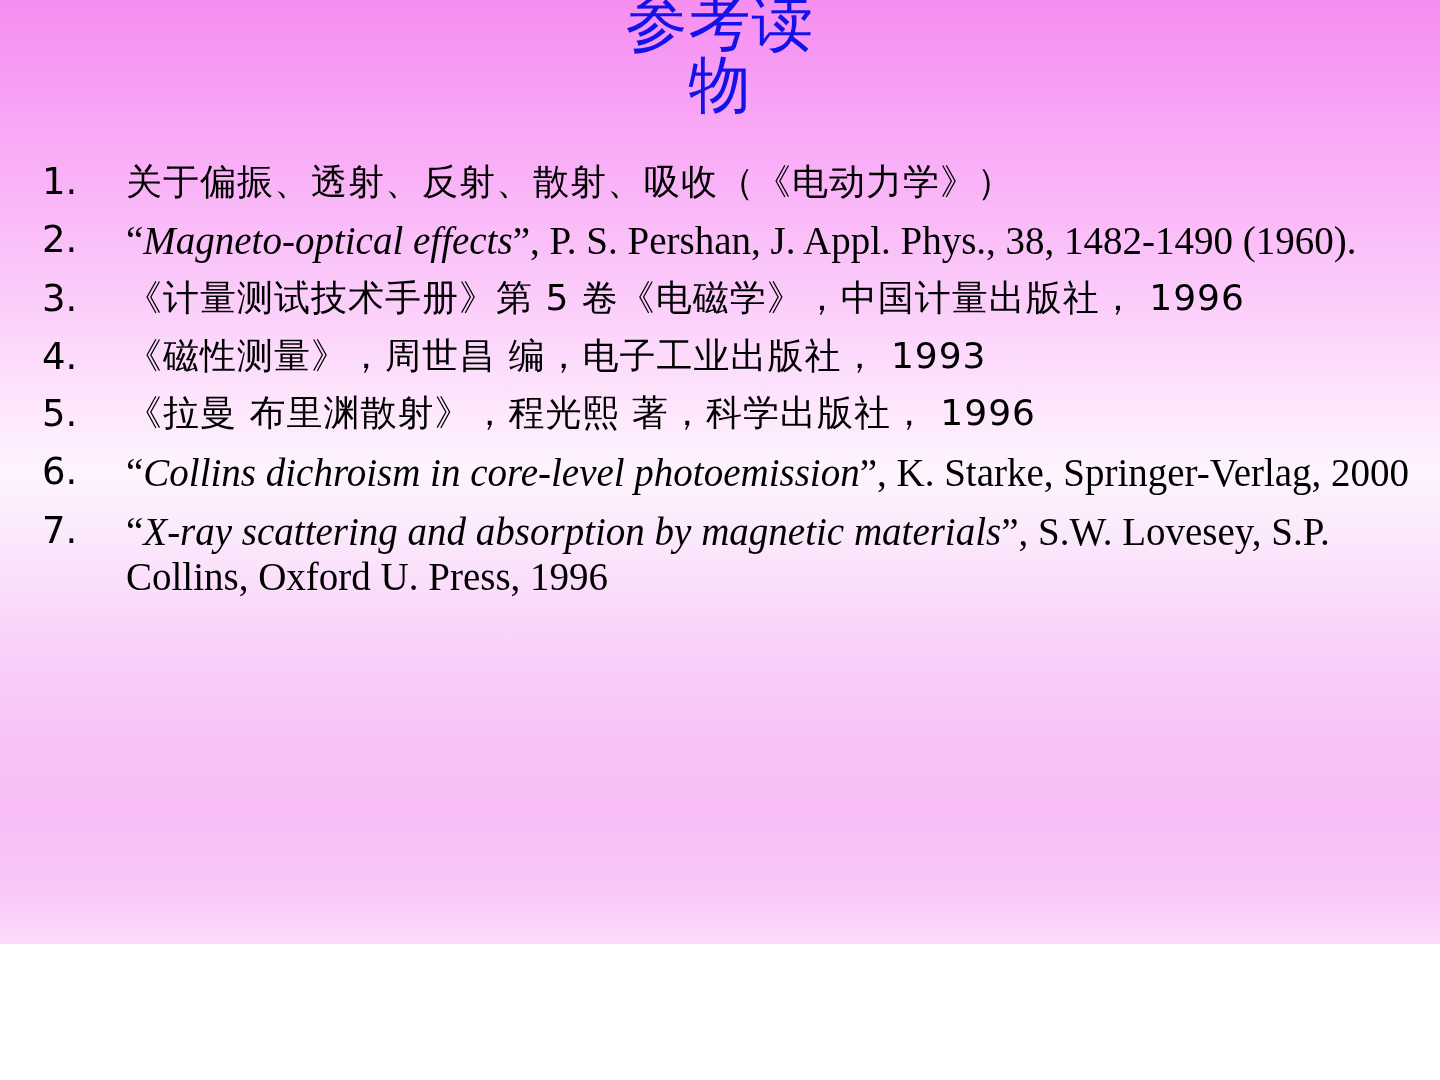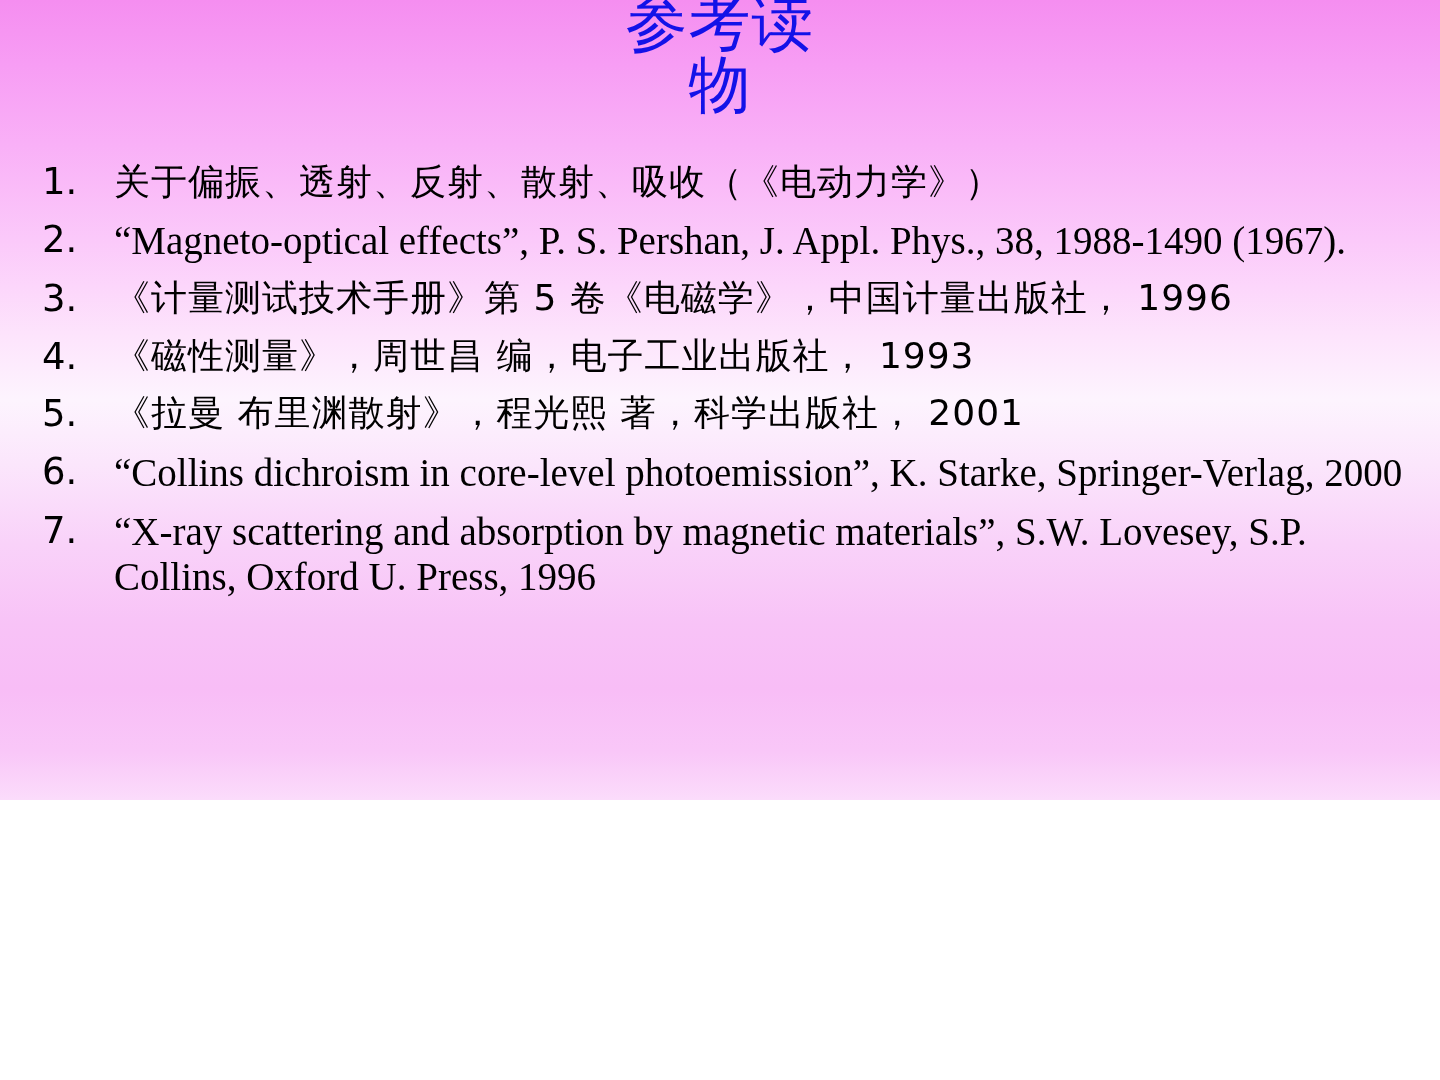--- a/index.html
+++ b/index.html
@@ -8,21 +8,21 @@
   }
   body {
     width: 1440px;
     height: 1080px;
     overflow: hidden;
     font-family: "Liberation Serif", serif;
   }
   .slide {
     position: relative;
     width: 1440px;
-    height: 800px;
+    height: 944px;
     box-sizing: border-box;
     background: linear-gradient(to bottom,
         #f58ef0 0%,
         #f79df4 8%,
         #f9b0f7 18%,
         #fbc9fa 30%,
         #fde4fc 42%,
         #fdf4fe 50%,
         #fbe6fc 58%,
         #f9d2f9 68%,
@@ -72,27 +72,29 @@
     line-height: 1.18;
     font-family: "DejaVu Sans", sans-serif;
     padding-left: 8px;
     box-sizing: border-box;
   }
   .txt {
     flex: 1 1 auto;
     color: #000;
     font-size: 37px;
     line-height: 1.18;
+    margin-left: 12px;
   }
   .cjk {
     font-family: "DejaVu Sans", sans-serif;
     font-size: 36px;
     letter-spacing: 1px;
   }
   .ital {
+    font-style: italic;
   }
   li.i1 .txt { font-family: "DejaVu Sans", sans-serif; font-size: 37px; }
   li.i3 .txt, li.i4 .txt, li.i5 .txt { font-family: "DejaVu Sans", sans-serif; font-size: 36px; }
   li.i2 .txt, li.i6 .txt, li.i7 .txt { font-family: "Liberation Serif", serif; font-size: 39px; line-height: 1.16; }
   li.i1 { margin-bottom: 18px; }
   li.i2 { margin-bottom: 16px; }
   li.i3 { margin-bottom: 16px; }
   li.i4 { margin-bottom: 16px; }
   li.i5 { margin-bottom: 18px; }
   li.i6 { margin-bottom: 16px; }
@@ -112,41 +114,41 @@
 
       <li class="i1">
         <span class="num">1.</span>
         <span class="txt">
           <span class="cjk">关于偏振、透射、反射、散射、吸收（《电动力学》）</span>
         </span>
       </li>
 
       <li class="i2">
         <span class="num">2.</span>
-        <span class="txt"><span>“</span><span class="ital">Magneto-optical effects</span><span>”,  P. S. Pershan, J. Appl. Phys., 38, 1988-1490 (1967).</span></span>
+        <span class="txt"><span>“</span><span class="ital">Magneto-optical effects</span><span>”,  P. S. Pershan, J. Appl. Phys., 38, 1482-1490 (1960).</span></span>
       </li>
 
       <li class="i3">
         <span class="num">3.</span>
         <span class="txt">
           <span class="cjk">《计量测试技术手册》第 5 卷《电磁学》，中国计量出版社， 1996</span>
         </span>
       </li>
 
       <li class="i4">
         <span class="num">4.</span>
         <span class="txt">
           <span class="cjk">《磁性测量》，周世昌 编，电子工业出版社， 1993</span>
         </span>
       </li>
 
       <li class="i5">
         <span class="num">5.</span>
         <span class="txt">
-          <span class="cjk">《拉曼 布里渊散射》，程光熙 著，科学出版社， 2001</span>
+          <span class="cjk">《拉曼 布里渊散射》，程光熙 著，科学出版社， 1996</span>
         </span>
       </li>
 
       <li class="i6">
         <span class="num">6.</span>
         <span class="txt"><span>“</span><span class="ital">Collins dichroism in core-level photoemission</span><span>”, K. Starke, Springer-Verlag, 2000</span></span>
       </li>
 
       <li class="i7">
         <span class="num">7.</span>

